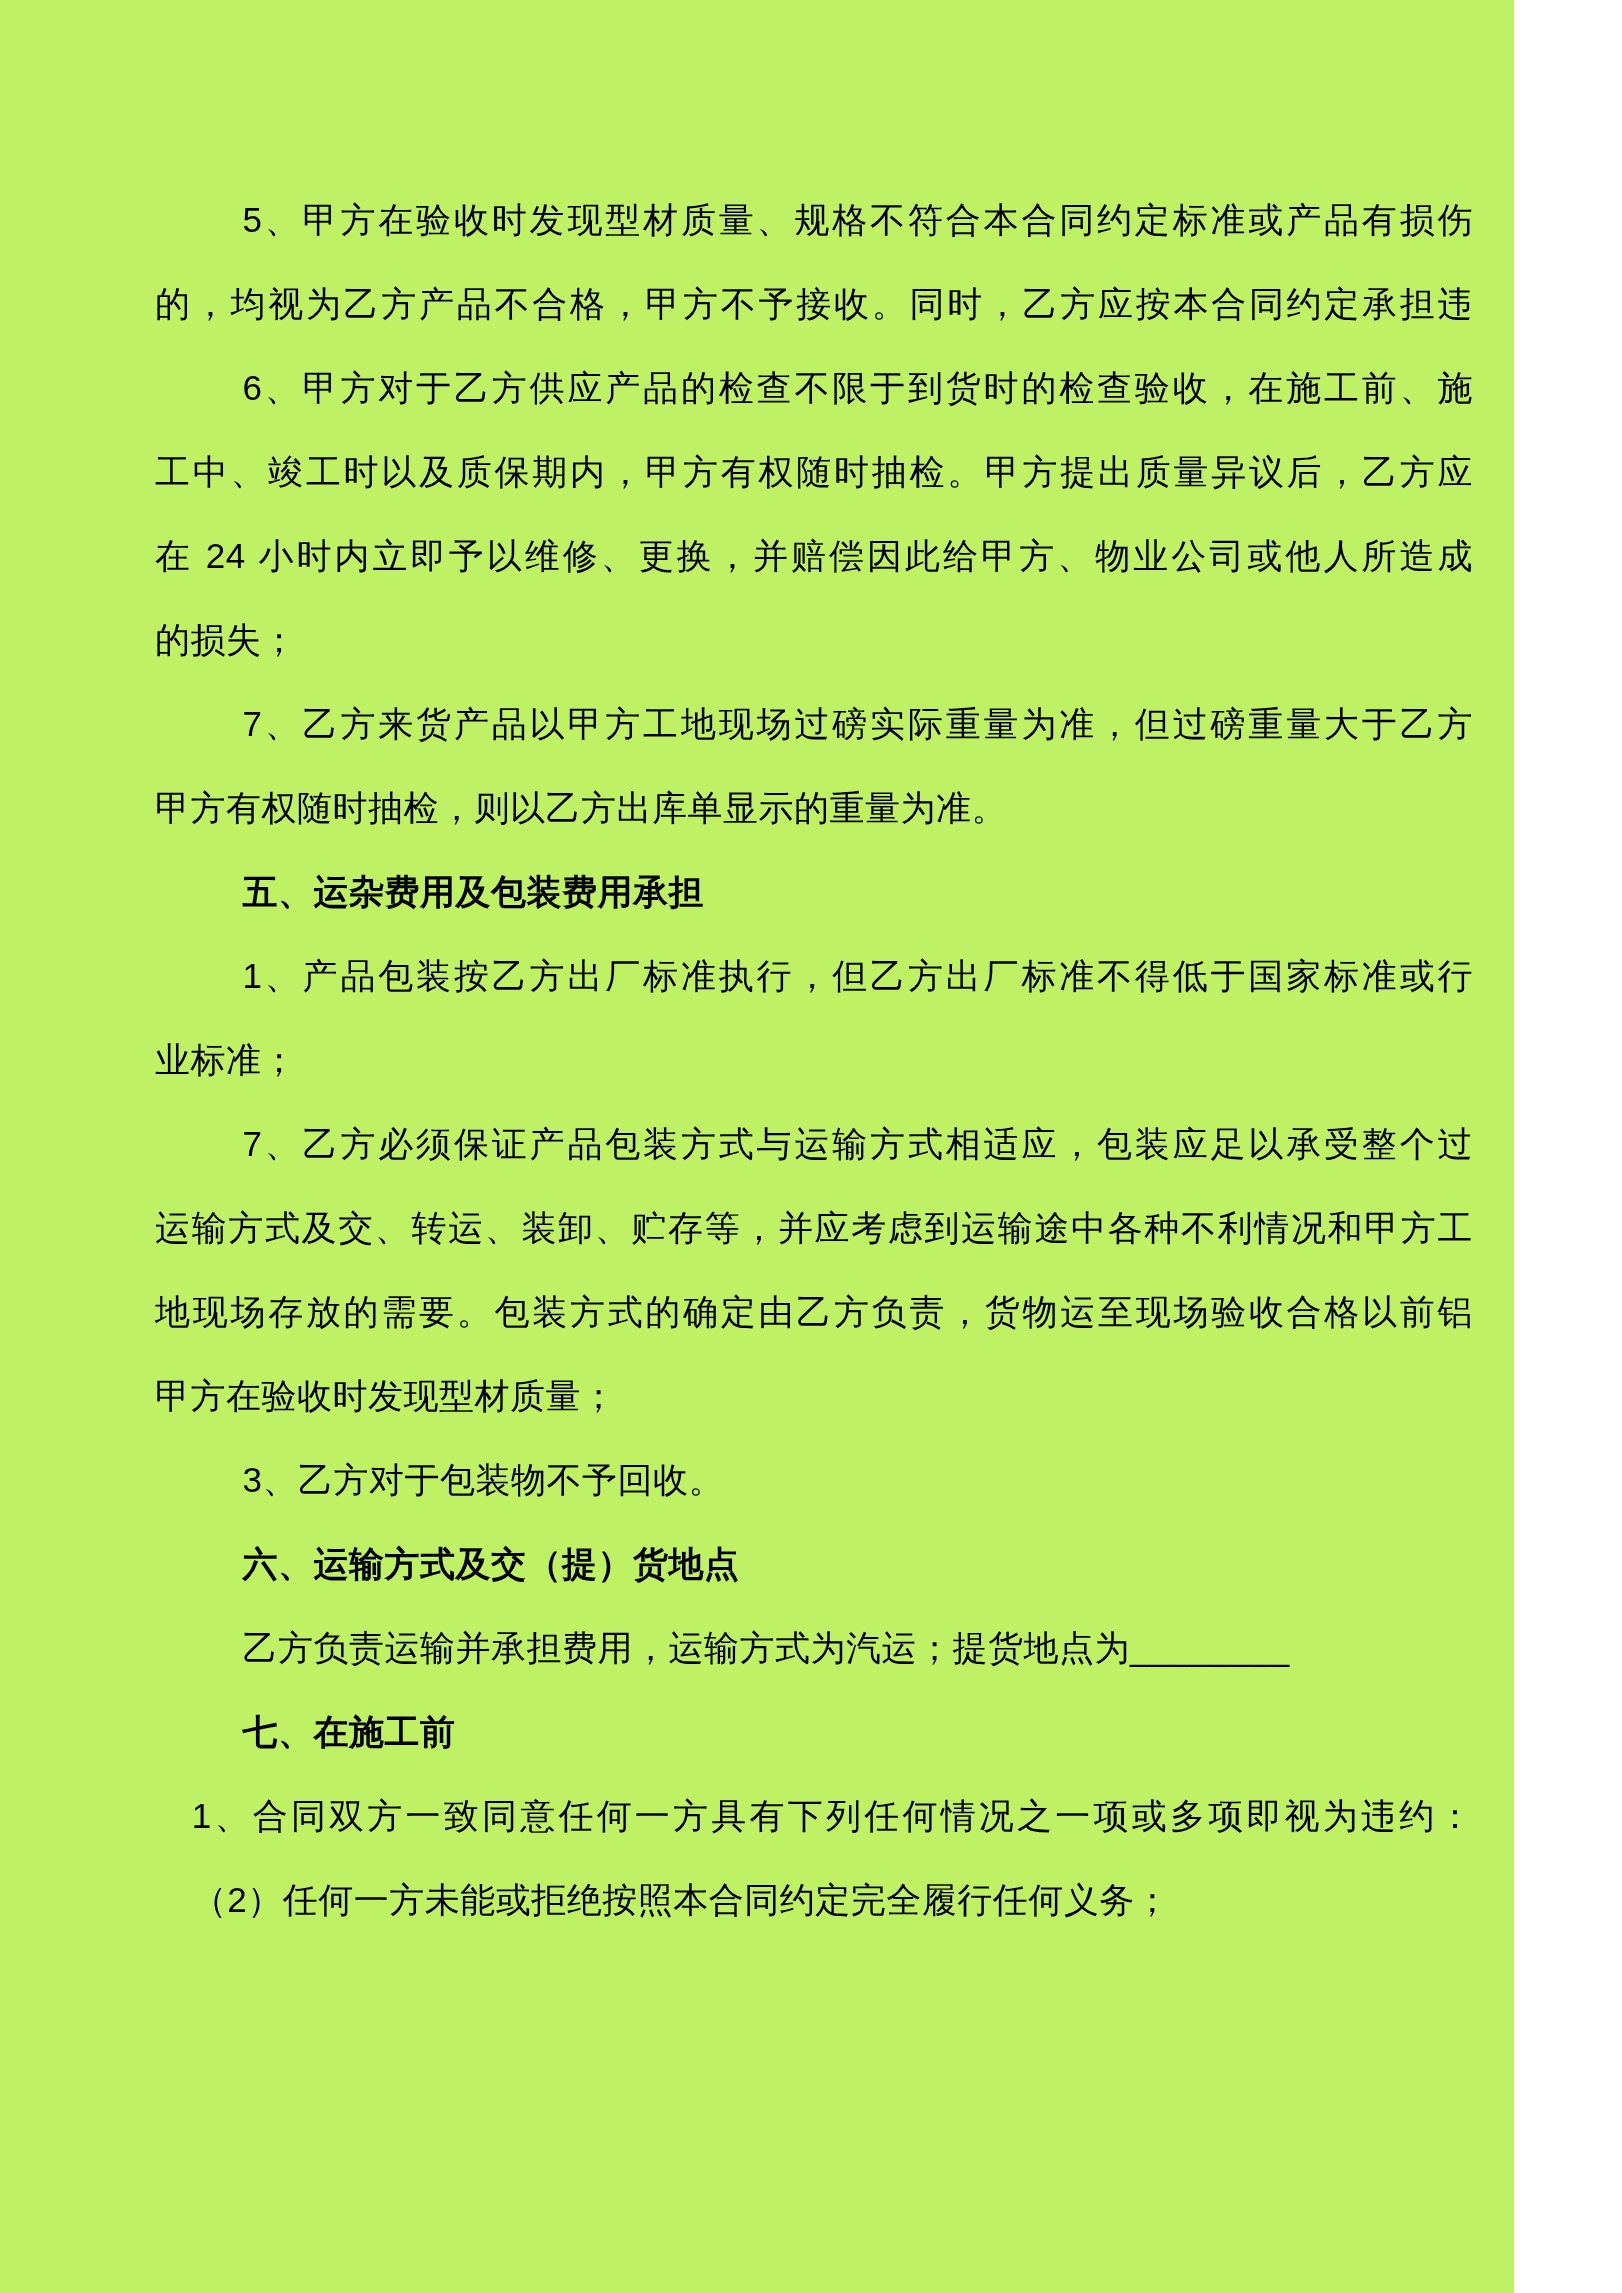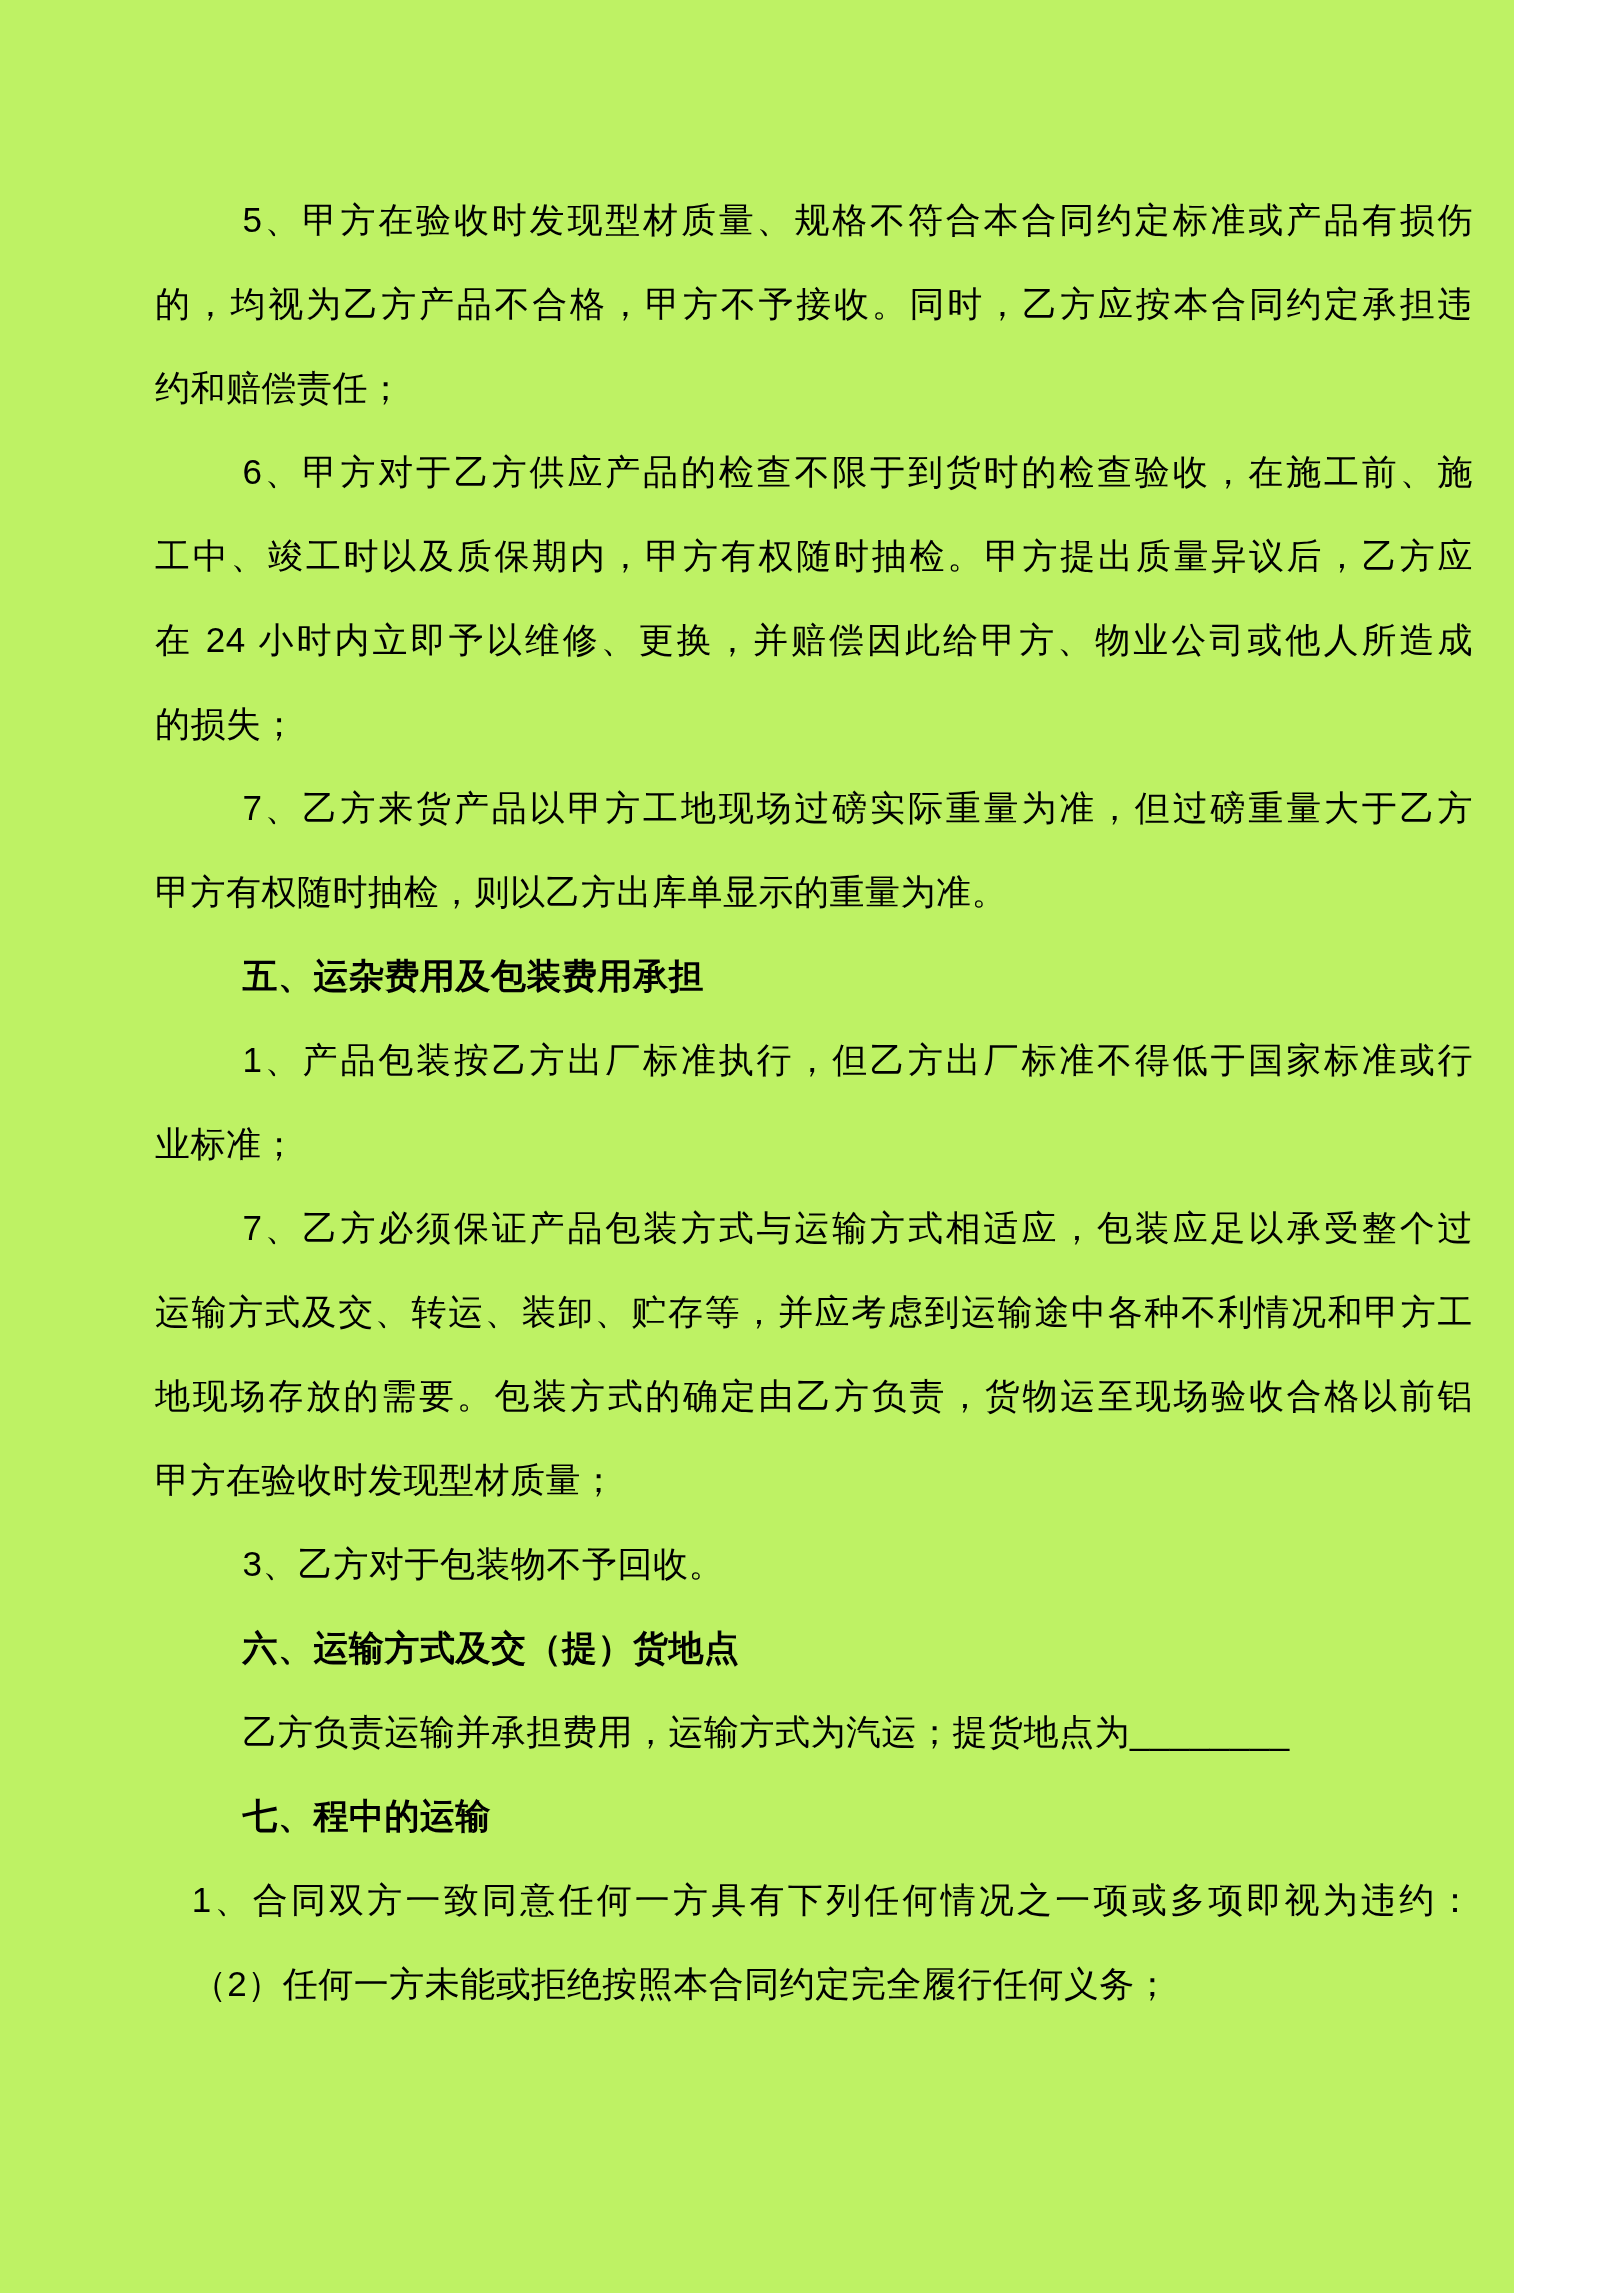--- a/index.html
+++ b/index.html
@@ -47,35 +47,34 @@
     font-weight: bold;
   }
 </style>
 </head>
 <body>
 
 <div class="page">
   <div class="content">
     <div class="line indent fill">5、甲方在验收时发现型材质量、规格不符合本合同约定标准或产品有损伤</div>
     <div class="line fill">的，均视为乙方产品不合格，甲方不予接收。同时，乙方应按本合同约定承担违</div>
-    <div class="line">约和赔偿责任；</div>
     <div class="line indent fill">6、甲方对于乙方供应产品的检查不限于到货时的检查验收，在施工前、施</div>
     <div class="line fill">工中、竣工时以及质保期内，甲方有权随时抽检。甲方提出质量异议后，乙方应</div>
     <div class="line fill">在 24 小时内立即予以维修、更换，并赔偿因此给甲方、物业公司或他人所造成</div>
     <div class="line">的损失；</div>
     <div class="line indent fill">7、乙方来货产品以甲方工地现场过磅实际重量为准，但过磅重量大于乙方</div>
     <div class="line">甲方有权随时抽检，则以乙方出库单显示的重量为准。</div>
     <div class="line indent bold">五、运杂费用及包装费用承担</div>
     <div class="line indent fill">1、产品包装按乙方出厂标准执行，但乙方出厂标准不得低于国家标准或行</div>
     <div class="line">业标准；</div>
     <div class="line indent fill">7、乙方必须保证产品包装方式与运输方式相适应，包装应足以承受整个过</div>
     <div class="line fill">运输方式及交、转运、装卸、贮存等，并应考虑到运输途中各种不利情况和甲方工</div>
     <div class="line fill">地现场存放的需要。包装方式的确定由乙方负责，货物运至现场验收合格以前铝</div>
     <div class="line">甲方在验收时发现型材质量；</div>
     <div class="line indent">3、乙方对于包装物不予回收。</div>
     <div class="line indent bold">六、运输方式及交（提）货地点</div>
     <div class="line indent">乙方负责运输并承担费用，运输方式为汽运；提货地点为________</div>
-    <div class="line indent bold">七、程中的运输</div>
+    <div class="line indent bold">七、在施工前</div>
     <div class="line indent-sm fill">1、合同双方一致同意任何一方具有下列任何情况之一项或多项即视为违约：</div>
     <div class="line indent-sm">（2）任何一方未能或拒绝按照本合同约定完全履行任何义务；</div>
   </div>
 </div>
 
 
 </body></html>

